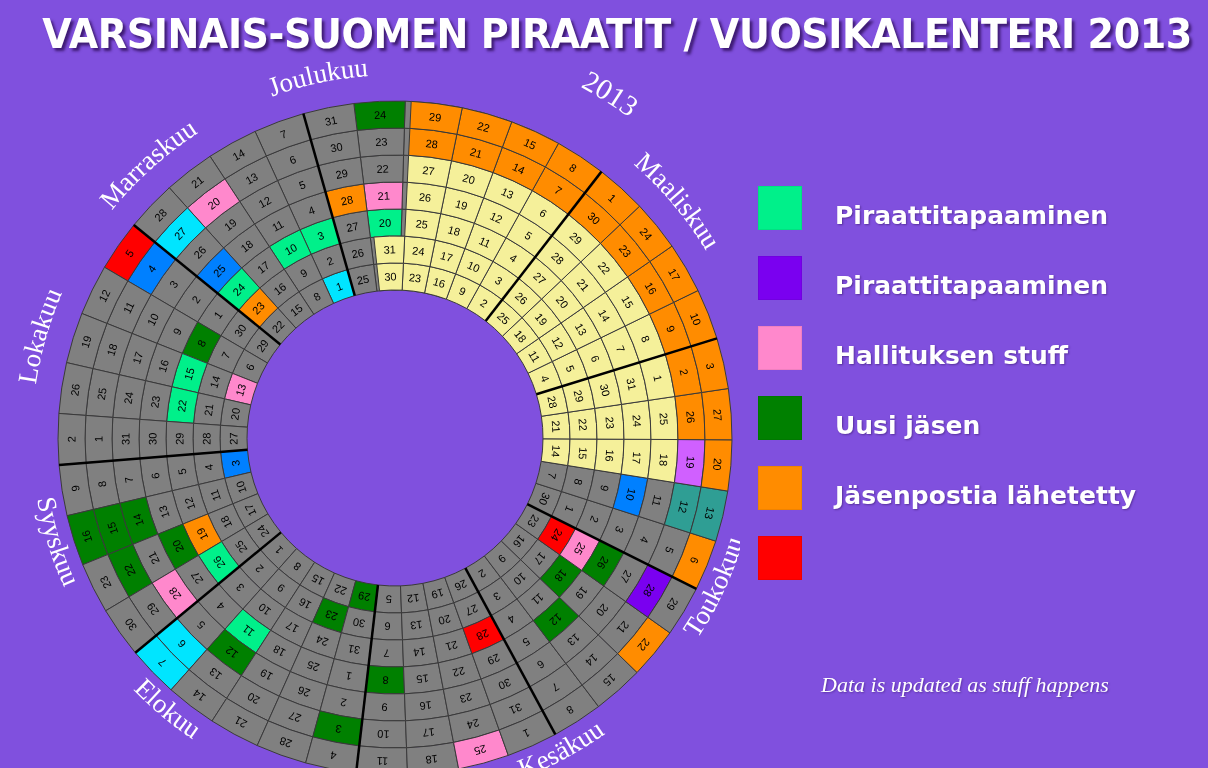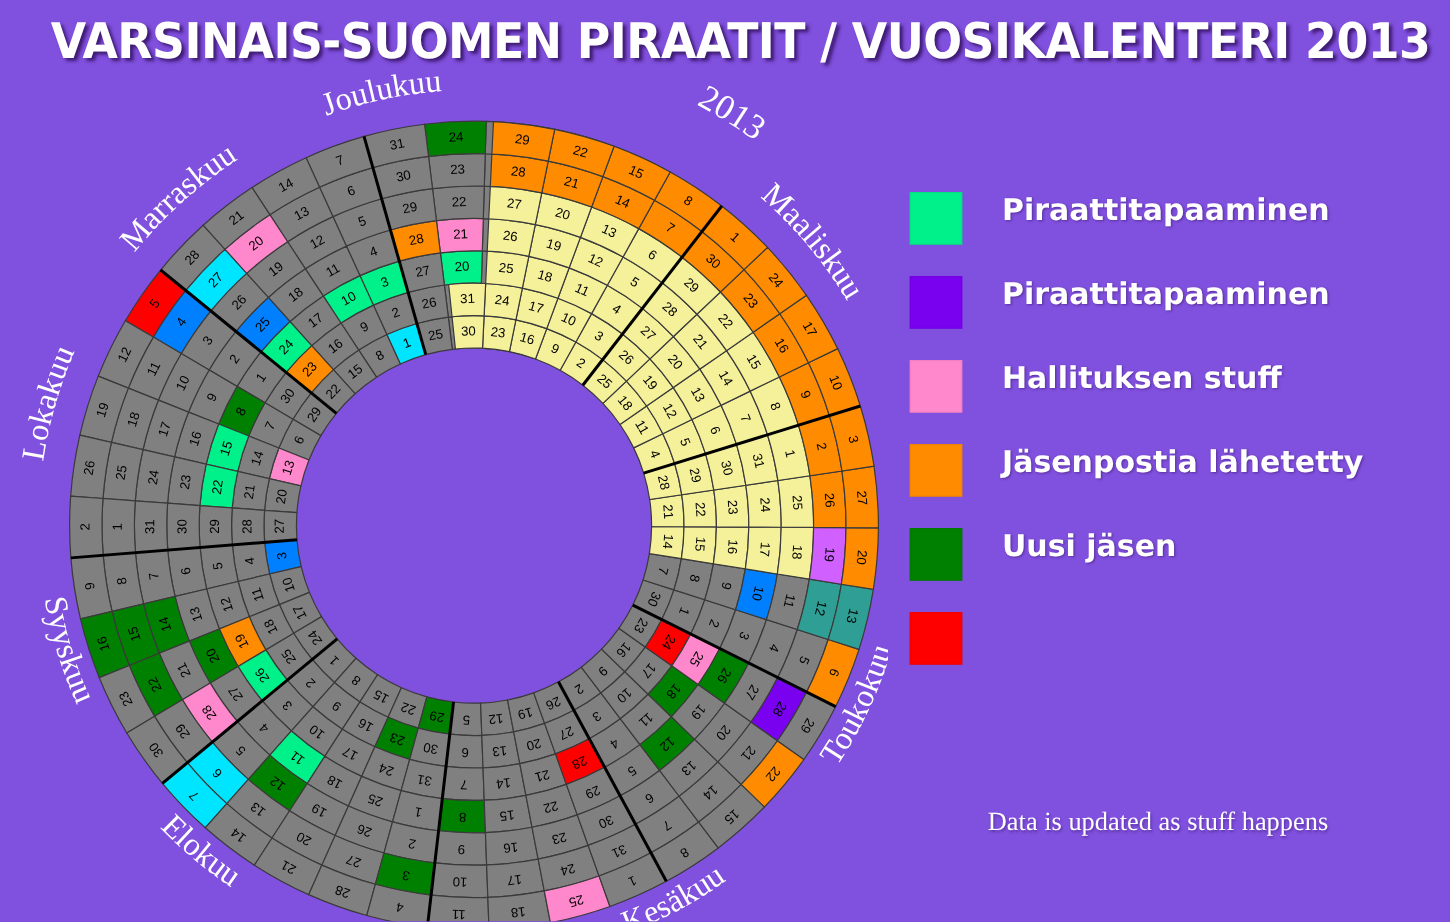--- a/index.html
+++ b/index.html
@@ -18,21 +18,21 @@
     font-weight:bold;
     font-size:41px;
     letter-spacing:-0.5px;
     transform:scaleX(0.93);
     text-shadow:3px 3px 3px rgba(40,10,80,0.75);
     white-space:nowrap;
   }
   #wheel{position:absolute;left:0;top:60px;width:740px;height:708px;}
   #legend{position:absolute;left:745px;top:160px;width:460px;}
   .legend-row{
-    display:flex;align-items:flex-start;
+    display:flex;align-items:flex-end;
     height:70px;
   }
   .legend-swatch{
     width:42px;height:42px;flex:0 0 42px;
     margin-left:13px;
     border:1px solid rgba(0,0,0,0.06);
   }
   .legend-label{
     margin-left:33px;
     color:#ffffff;
@@ -43,20 +43,21 @@
     text-shadow:1px 1px 2px rgba(40,10,80,0.45);
   }
   #footer{
     position:absolute;left:745px;top:672px;width:440px;
     text-align:center;
     color:#ffffff;
     font-family:"Liberation Serif",serif;
     font-size:22px;
     line-height:26px;
     text-shadow:1px 1px 2px rgba(40,10,80,0.4);
+    font-style:italic;
   }
   .cell-num{
     font-family:"Liberation Sans",sans-serif;
     font-size:11px;
     fill:#000000;
     text-anchor:middle;
     dominant-baseline:central;
     pointer-events:none;
   }
   .month-label{
@@ -736,26 +737,26 @@
     </div>
     <div class="legend-row">
       <div class="legend-swatch" style="background: rgb(122, 0, 240);"></div>
       <div class="legend-label">Piraattitapaaminen</div>
     </div>
     <div class="legend-row">
       <div class="legend-swatch" style="background: rgb(255, 136, 204);"></div>
       <div class="legend-label">Hallituksen stuff</div>
     </div>
     <div class="legend-row">
+      <div class="legend-swatch" style="background: rgb(0, 128, 0);"></div>
+      <div class="legend-label">Uusi jäsen</div>
+    </div>
+    <div class="legend-row">
       <div class="legend-swatch" style="background: rgb(255, 140, 0);"></div>
       <div class="legend-label">Jäsenpostia lähetetty</div>
-    </div>
-    <div class="legend-row">
-      <div class="legend-swatch" style="background: rgb(0, 128, 0);"></div>
-      <div class="legend-label">Uusi jäsen</div>
     </div>
     <div class="legend-row">
       <div class="legend-swatch" style="background: rgb(255, 0, 0);"></div>
     </div>
   </div>
 
 <div id="footer">
   <div>Data is updated as stuff happens</div>
 </div>
 

